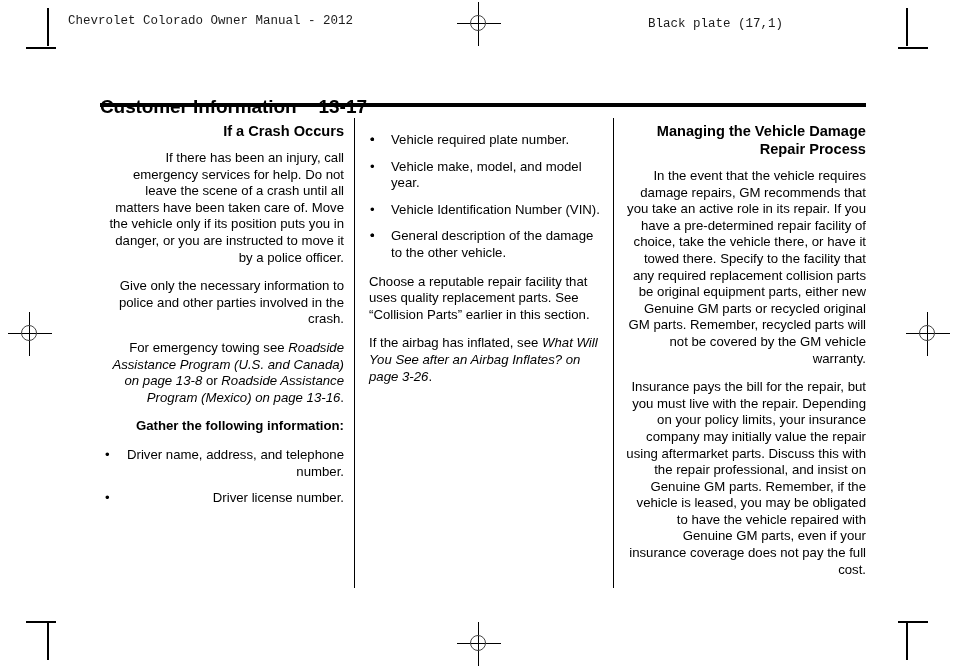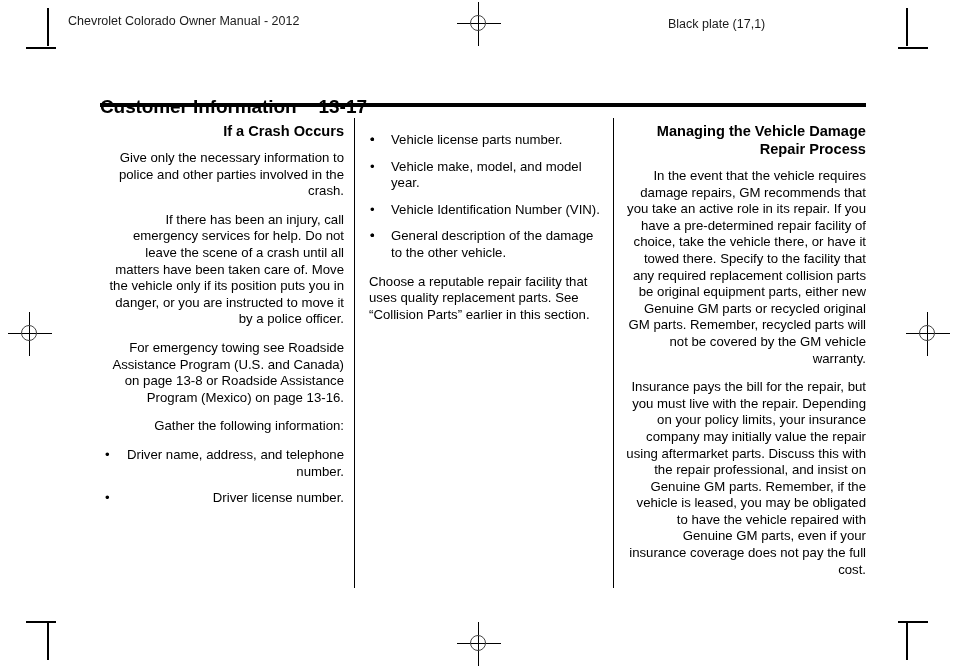--- a/index.html
+++ b/index.html
@@ -55,27 +55,27 @@
     top: 0;
     left: 21px;
     height: 44px;
     width: 1px;
     background: #000;
   }
 
   
   .runhead {
     position: absolute;
-    font-family: Liberation Sans, sans-serif;
+    font-family: Liberation Mono, monospace;
     font-size: 12.5px;
     color: #1b1b1b;
     white-space: nowrap;
   }
   #runhead-left  { left: 68px;  top: 14px; }
-  #runhead-right { left: 668px; top: 17px; }
+  #runhead-right { left: 648px; top: 17px; }
 
   
   .title-row {
     position: absolute;
     left: 100px;
     top: 96px;
     width: 766px;
     display: flex;
     align-items: baseline;
   }
@@ -122,41 +122,41 @@
   h2.sec {
     margin: 0 0 10px 0;
     font-size: 14.6px;
     font-weight: bold;
     line-height: 18px;
   }
   p.body {
     margin: 0 0 12px 0;
   }
   p.body:last-child { margin-bottom: 13px; }
-  .it { }
+  .it { font-style: italic; }
 
   ul.bullets {
     list-style: none;
     margin: 0 0 12px 0;
     padding: 0;
   }
   ul.bullets li {
     position: relative;
     padding-left: 22px;
     margin-bottom: 10px;
   }
   ul.bullets li:last-child { margin-bottom: 0; }
   ul.bullets li .dot {
     position: absolute;
     left: 1px;
     top: 0;
     font-size: 13.2px;
     line-height: 16.6px;
   }
-  .tight { margin-bottom: 11px; }
+  .tight { margin-bottom: 11px; font-weight: bold; }
 </style>
 </head>
 <body>
 
 <div class="crop-v" style="left:47px; top:8px; height:38px;"></div>
 <div class="crop-h" style="left:26px; top:47px; width:30px;"></div>
 
 <div class="crop-v" style="left:906px; top:8px; height:38px;"></div>
 <div class="crop-h" style="left:898px; top:47px; width:30px;"></div>
 
@@ -198,23 +198,23 @@
   <span class="title-page">13-17</span>
 </div>
 <div class="title-rule"></div>
 
 <div id="col-rule-1" class="col-rule"></div>
 <div id="col-rule-2" class="col-rule"></div>
 
 <div id="col-1" class="col">
   <h2 class="sec">If a Crash Occurs</h2>
 
+  <p class="body">If there has been an injury, call emergency services for help. Do not leave the scene of a crash until all matters have been taken care of. Move the vehicle only if its position puts you in danger, or you are instructed to move it by a police officer.</p>
+
   <p class="body">Give only the necessary information to police and other parties involved in the crash.</p>
-
-  <p class="body">If there has been an injury, call emergency services for help. Do not leave the scene of a crash until all matters have been taken care of. Move the vehicle only if its position puts you in danger, or you are instructed to move it by a police officer.</p>
 
   <p class="body">
     <span>For emergency towing see </span><span class="it">Roadside Assistance Program (U.S. and Canada) on page 13-8</span><span> or </span><span class="it">Roadside Assistance Program (Mexico) on page 13-16</span><span>.</span>
   </p>
 
   <p class="body tight">Gather the following information:</p>
 
   <ul class="bullets">
     <li>
       <span class="dot">•</span>
@@ -227,41 +227,44 @@
   </ul>
 </div>
 
 <div id="col-2" class="col">
   <ul class="bullets">
     <li>
       <span class="dot">•</span>
     </li>
     <li>
       <span class="dot">•</span>
-      <span>Vehicle license parts number.</span>
+      <span>Vehicle required plate number.</span>
     </li>
     <li>
       <span class="dot">•</span>
       <span>Vehicle make, model, and model year.</span>
     </li>
     <li>
       <span class="dot">•</span>
       <span>Vehicle Identification Number (VIN).</span>
     </li>
     <li>
       <span class="dot">•</span>
     </li>
     <li>
       <span class="dot">•</span>
       <span>General description of the damage to the other vehicle.</span>
     </li>
   </ul>
 
   <p class="body">Choose a reputable repair facility that uses quality replacement parts. See “Collision Parts” earlier in this section.</p>
 
+  <p class="body">
+    <span>If the airbag has inflated, see </span><span class="it">What Will You See after an Airbag Inflates? on page 3-26</span><span>.</span>
+  </p>
 </div>
 
 <div id="col-3" class="col">
   <h2 class="sec">Managing the Vehicle Damage Repair Process</h2>
 
   <p class="body">In the event that the vehicle requires damage repairs, GM recommends that you take an active role in its repair. If you have a pre-determined repair facility of choice, take the vehicle there, or have it towed there. Specify to the facility that any required replacement collision parts be original equipment parts, either new Genuine GM parts or recycled original GM parts. Remember, recycled parts will not be covered by the GM vehicle warranty.</p>
 
   <p class="body">Insurance pays the bill for the repair, but you must live with the repair. Depending on your policy limits, your insurance company may initially value the repair using aftermarket parts. Discuss this with the repair professional, and insist on Genuine GM parts. Remember, if the vehicle is leased, you may be obligated to have the vehicle repaired with Genuine GM parts, even if your insurance coverage does not pay the full cost.</p>
 </div>
 

